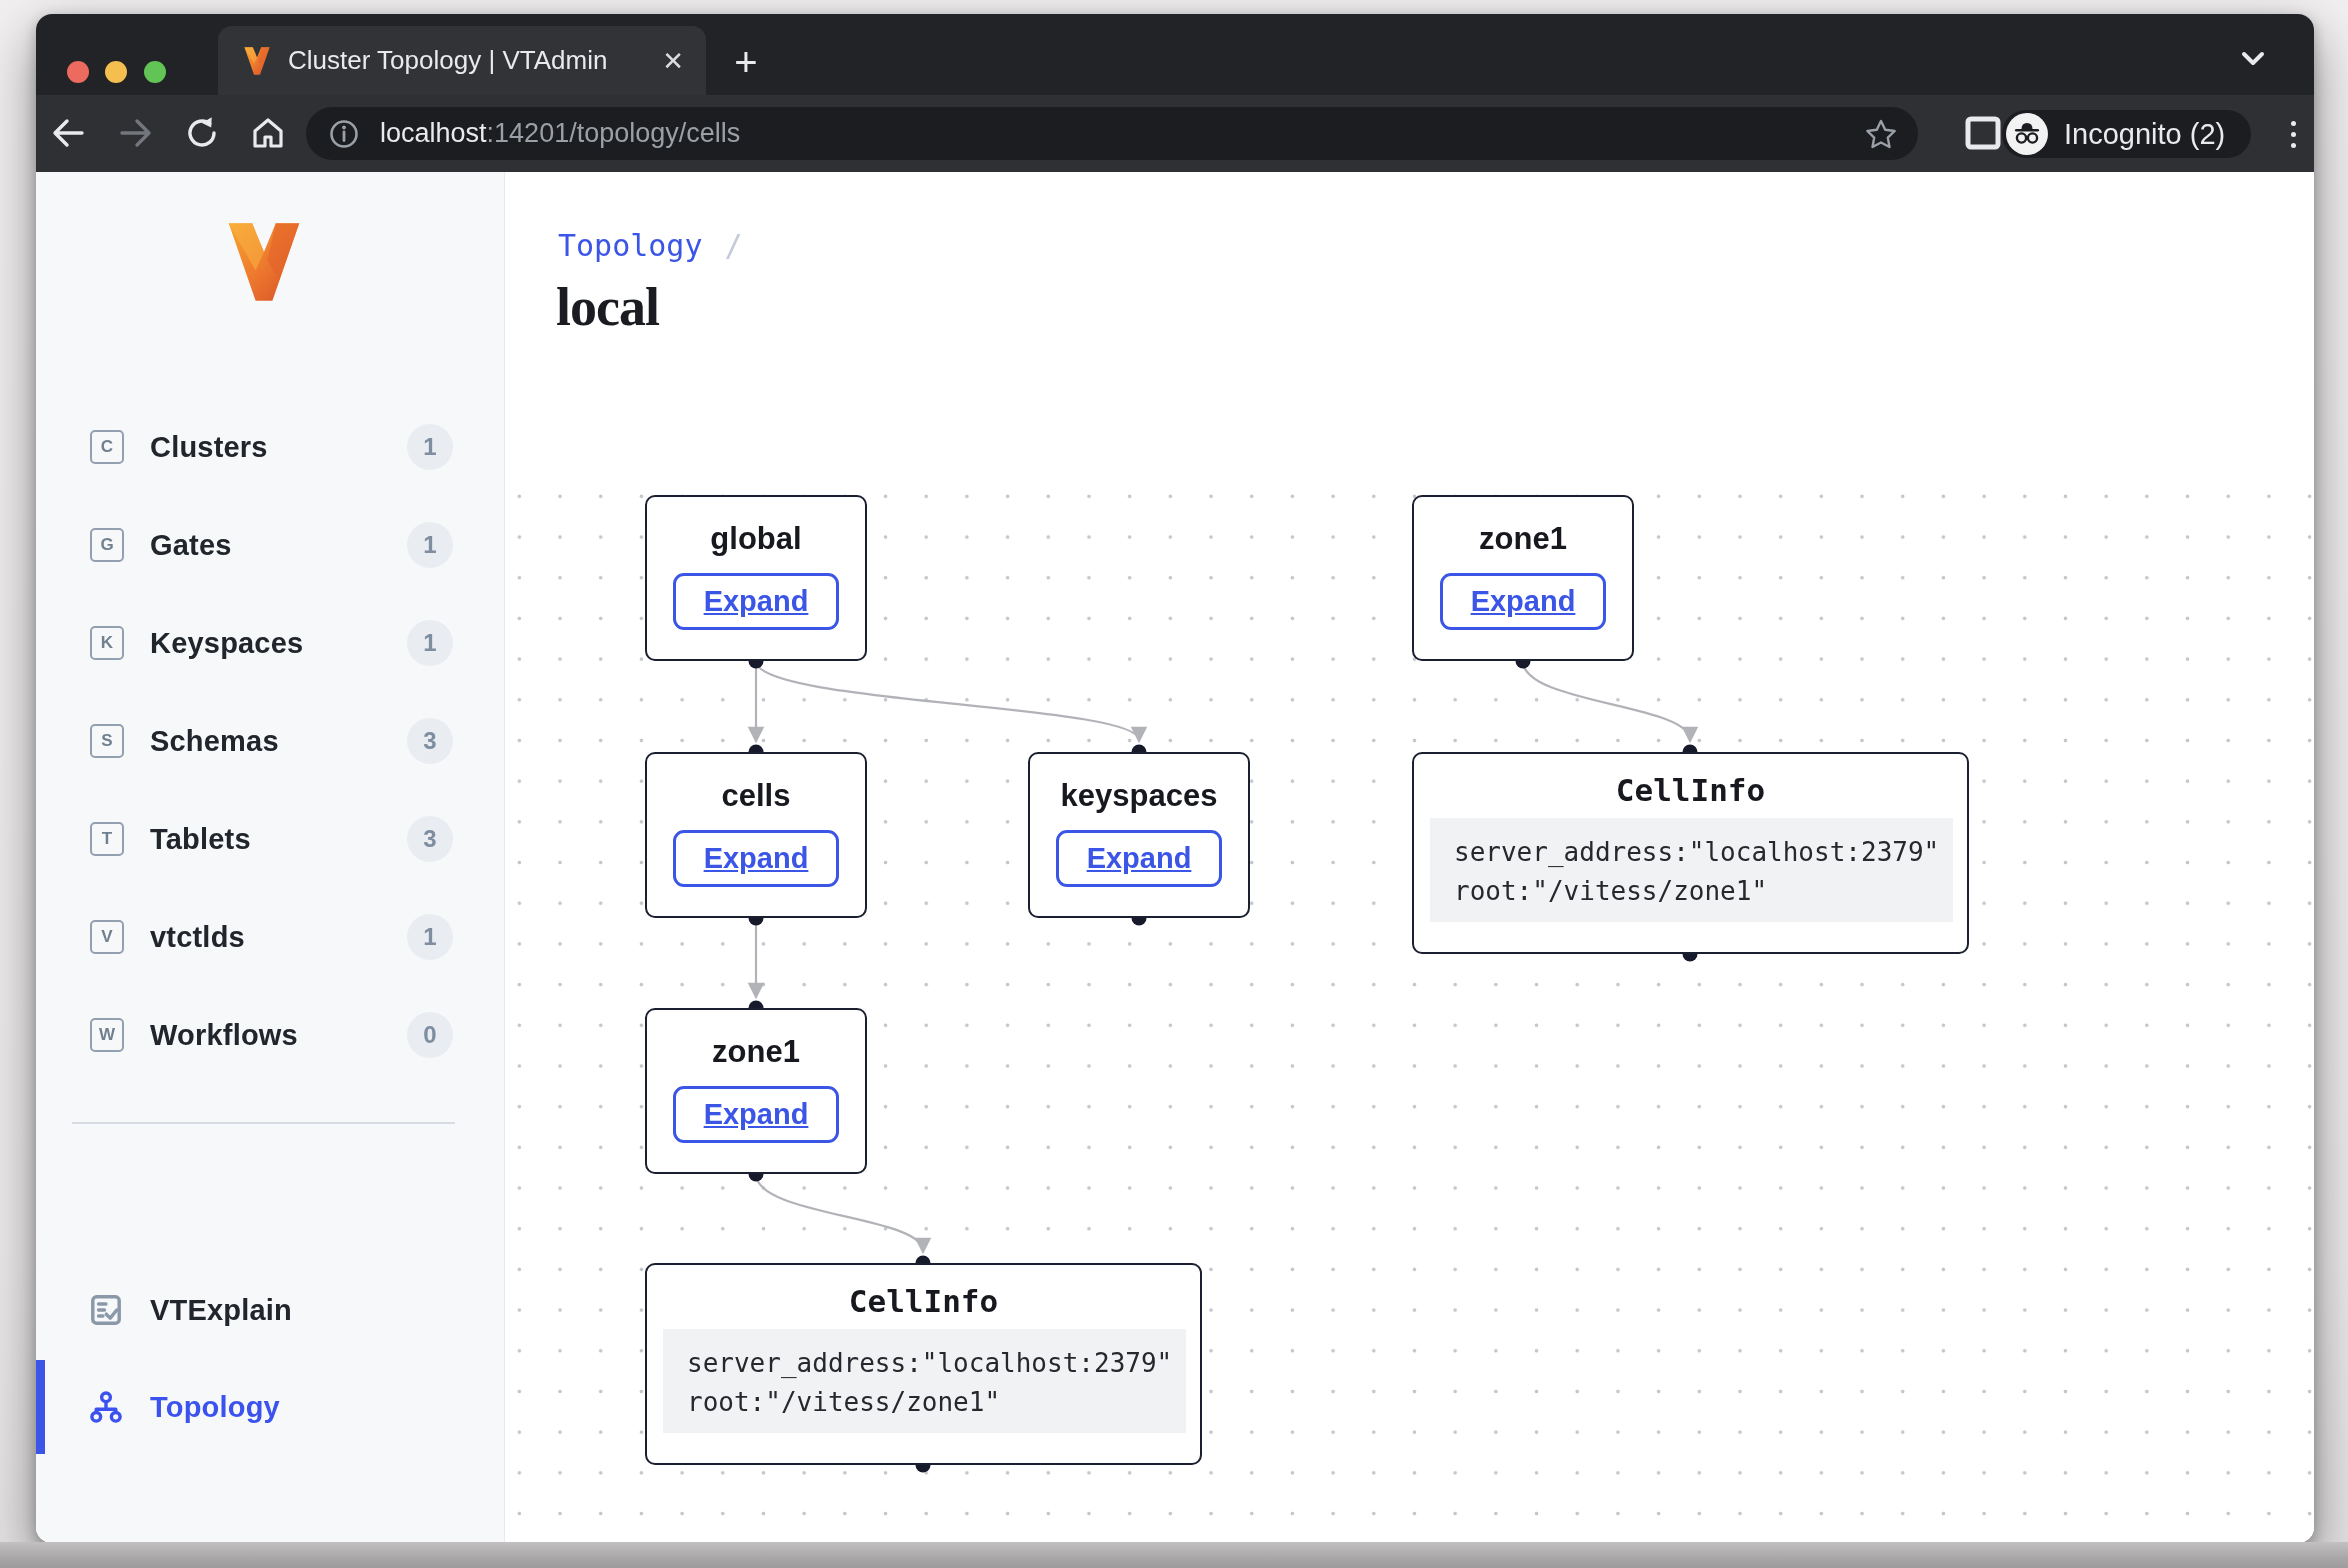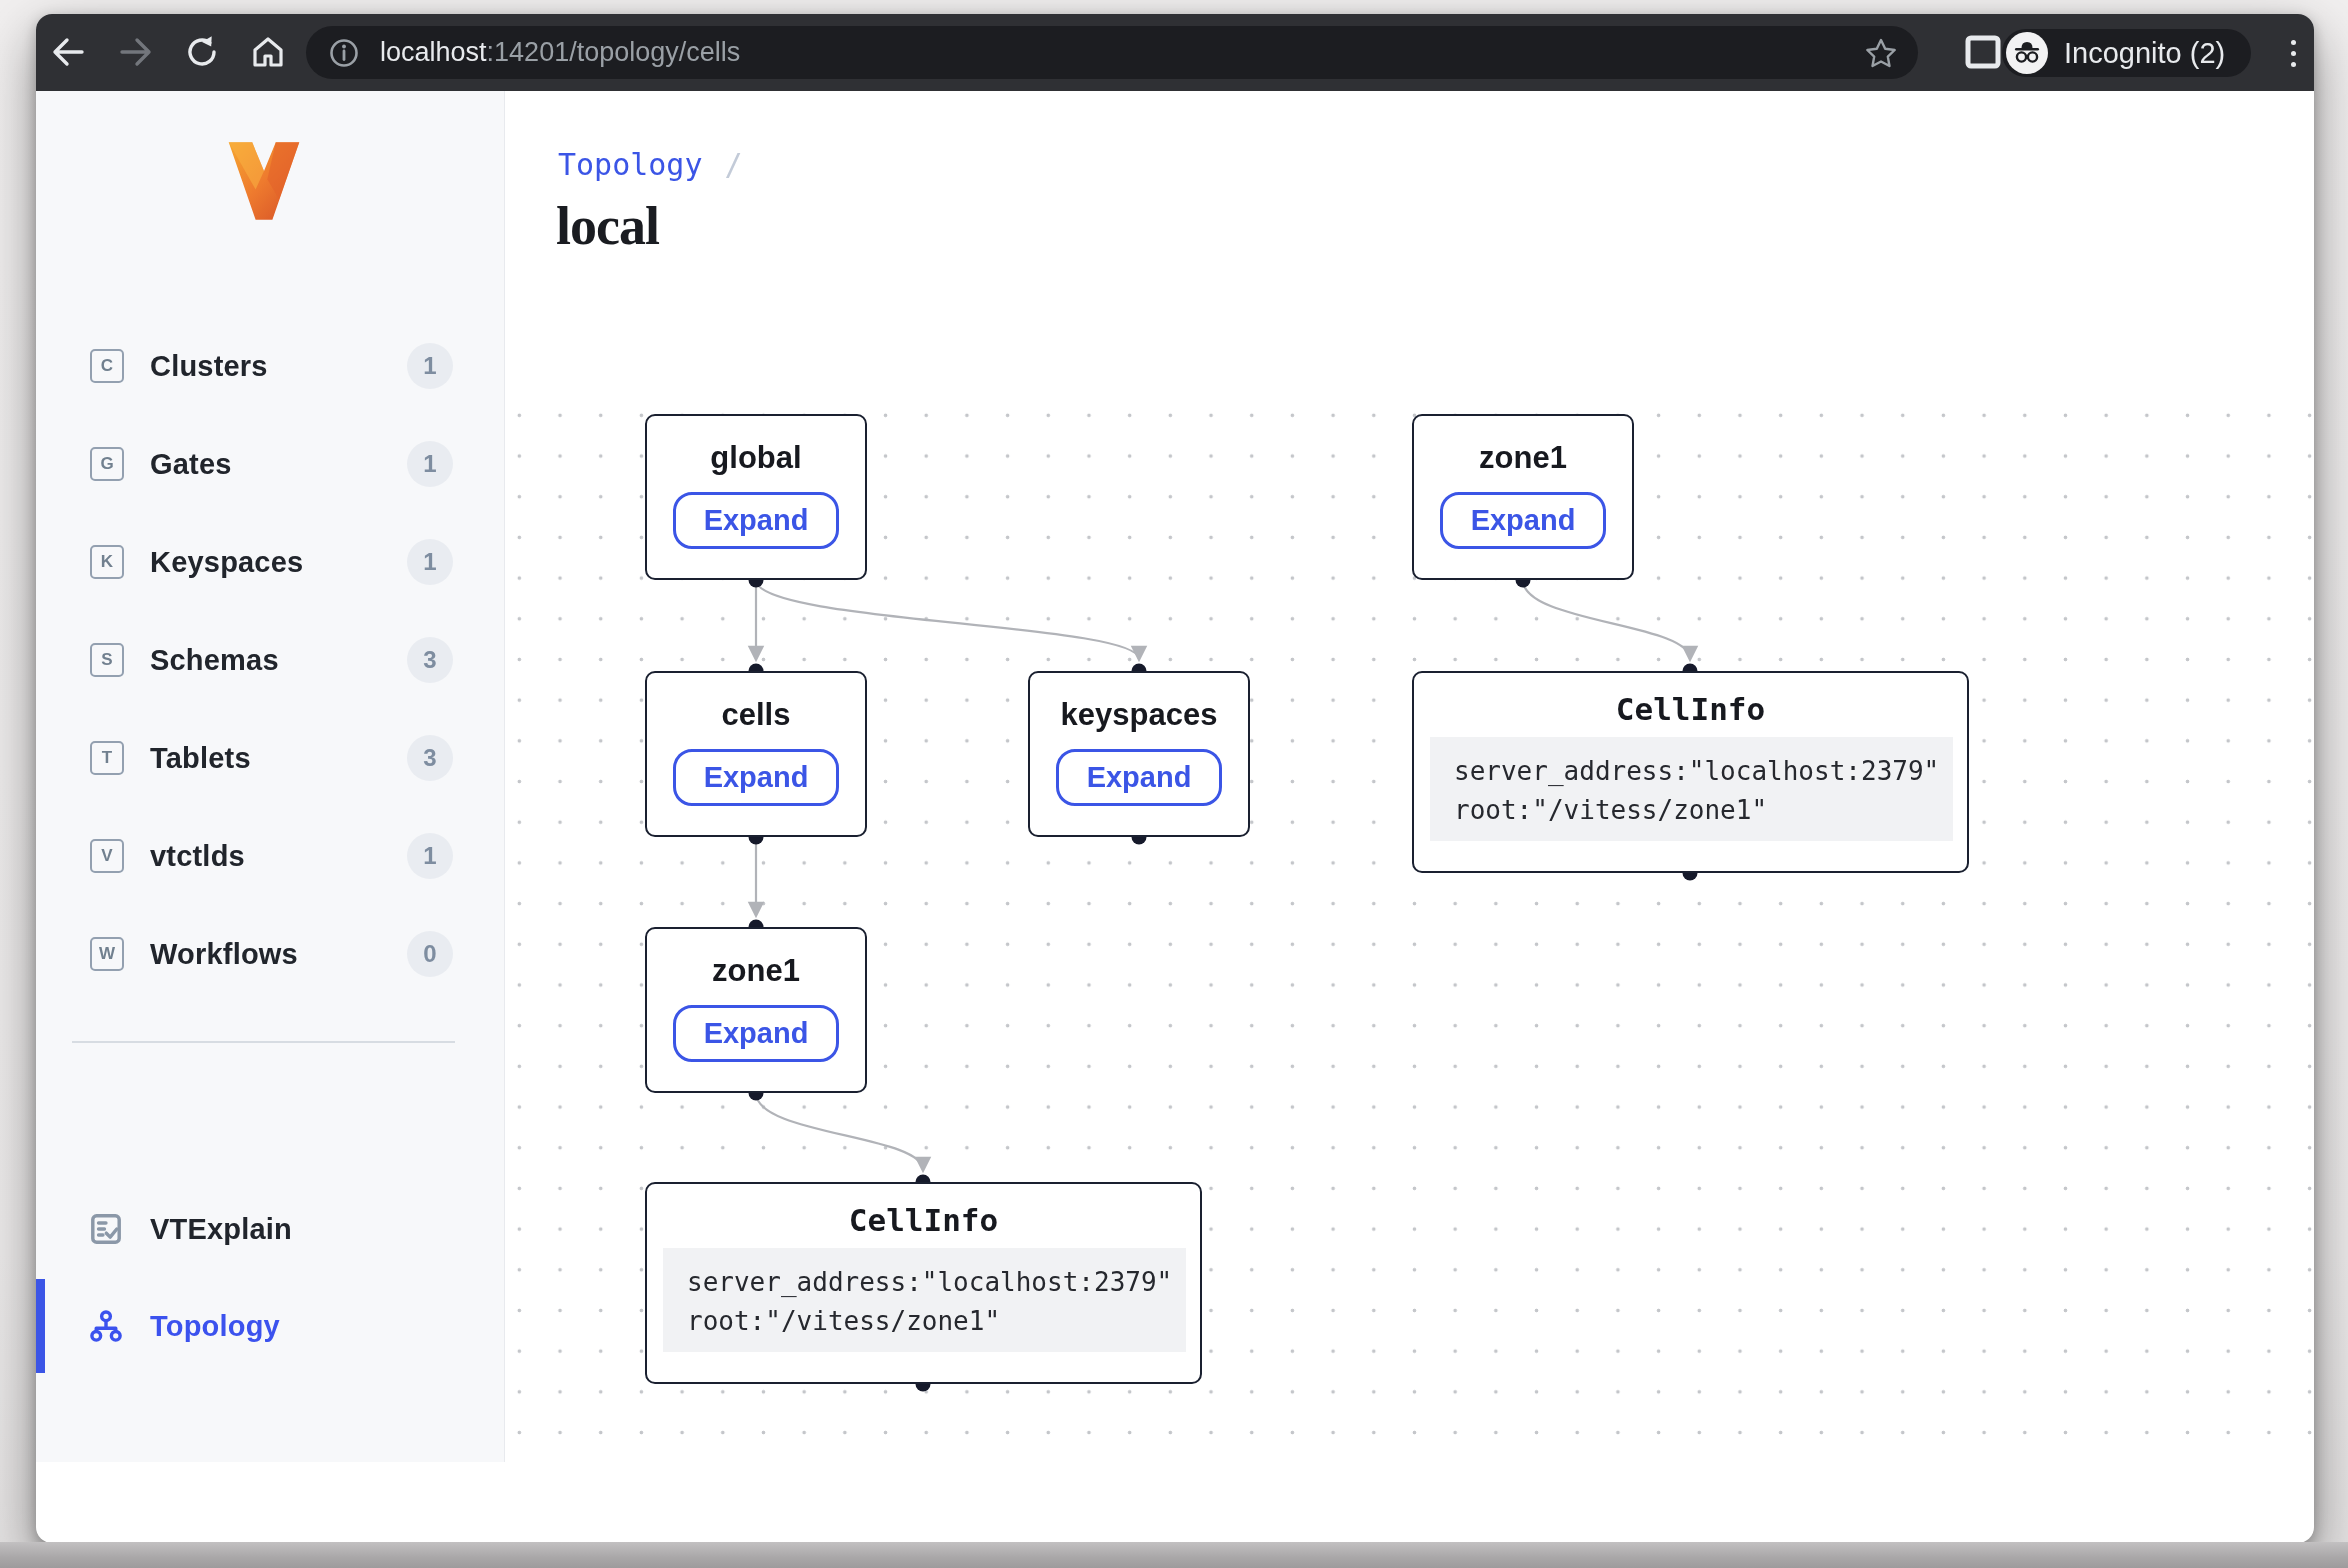--- a/index.html
+++ b/index.html
@@ -93,22 +93,22 @@
   .edges { position:absolute; inset:0; width:100%; height:100%; }
 
   .node { position:absolute; background:#fff; border:2.5px solid #1a2030;
     border-radius:10px; }
   .node-sm { width:222px; height:166px; }
   .node-lg { width:557px; height:202px; }
   .node-title { position:absolute; top:24px; width:100%; text-align:center;
     font-size:31px; font-weight:700; color:#17191f; }
   .node-title.mono { font-family:"DejaVu Sans Mono",monospace; top:18px; }
   .expand-btn { position:absolute; left:26px; top:76px; width:166px; height:57px;
-    background:#fff; border:3px solid #3b55e6; border-radius:19px; color:#3b55e6;
-    font-size:29px; font-weight:700; font-family:"Liberation Sans",sans-serif; }
+    background:#fff; border:3px solid #3b55e6; border-radius:11px; color:#3b55e6;
+    font-size:29px; font-weight:700; font-family:"Liberation Sans",sans-serif;text-decoration:underline; }
   .code-block { position:absolute; left:16px; top:64px; width:523px; height:104px;
     background:#f1f2f4; font-family:"DejaVu Sans Mono",monospace; font-size:26px;
     color:#26282e; padding:15px 0 0 24px; line-height:39px; white-space:pre; }
 </style>
 </head>
 <body>
 
 <svg width="0" height="0" style="position:absolute">
   <defs>
     <linearGradient id="vgrad" x1="0" y1="0" x2="1" y2="1">
@@ -122,20 +122,39 @@
       <polygon points="64,0 92,0 68,68 54,44" fill="#e2622a" opacity="0.6"></polygon>
     </g>
     <marker id="arrow" viewBox="0 0 12 12" refX="9" refY="6" markerWidth="9" markerHeight="9" orient="auto">
       <path d="M1,1 L11,6 L1,11 z" fill="#b1b3b8"></path>
     </marker>
   </defs>
 </svg>
 
 <div class="window">
 
+  <div class="tabstrip">
+    <span class="traffic t-red"></span>
+    <span class="traffic t-yellow"></span>
+    <span class="traffic t-green"></span>
+
+    <div class="tab">
+      <svg class="tab-favicon" viewBox="0 0 100 92">
+          <use href="#vlogo"></use>
+        </svg>
+      <span class="tab-title">Cluster Topology | VTAdmin</span>
+      <span class="tab-close">✕</span>
+    </div>
+
+    <div class="newtab-btn">+</div>
+
+    <svg class="tab-chevron" width="34" height="22" viewBox="0 0 34 22">
+      <polyline points="8,6 17,15 26,6" fill="none" stroke="#e8eaed" stroke-width="4" stroke-linecap="round" stroke-linejoin="round"></polyline>
+    </svg>
+  </div>
 
   <div class="toolbar">
     <span class="nav-ic" style="left:8px">
       <svg width="34" height="30" viewBox="0 0 34 30">
           <path d="M16 3 L4 15 L16 27 M4 15 H31" fill="none" stroke="#e8eaed" stroke-width="3.4" stroke-linecap="round" stroke-linejoin="round"></path>
         </svg>
     </span>
     <span class="nav-ic" style="left:76px">
       <svg width="34" height="30" viewBox="0 0 34 30">
           <path d="M18 3 L30 15 L18 27 M30 15 H3" fill="none" stroke="#73767c" stroke-width="3.4" stroke-linecap="round" stroke-linejoin="round"></path>

